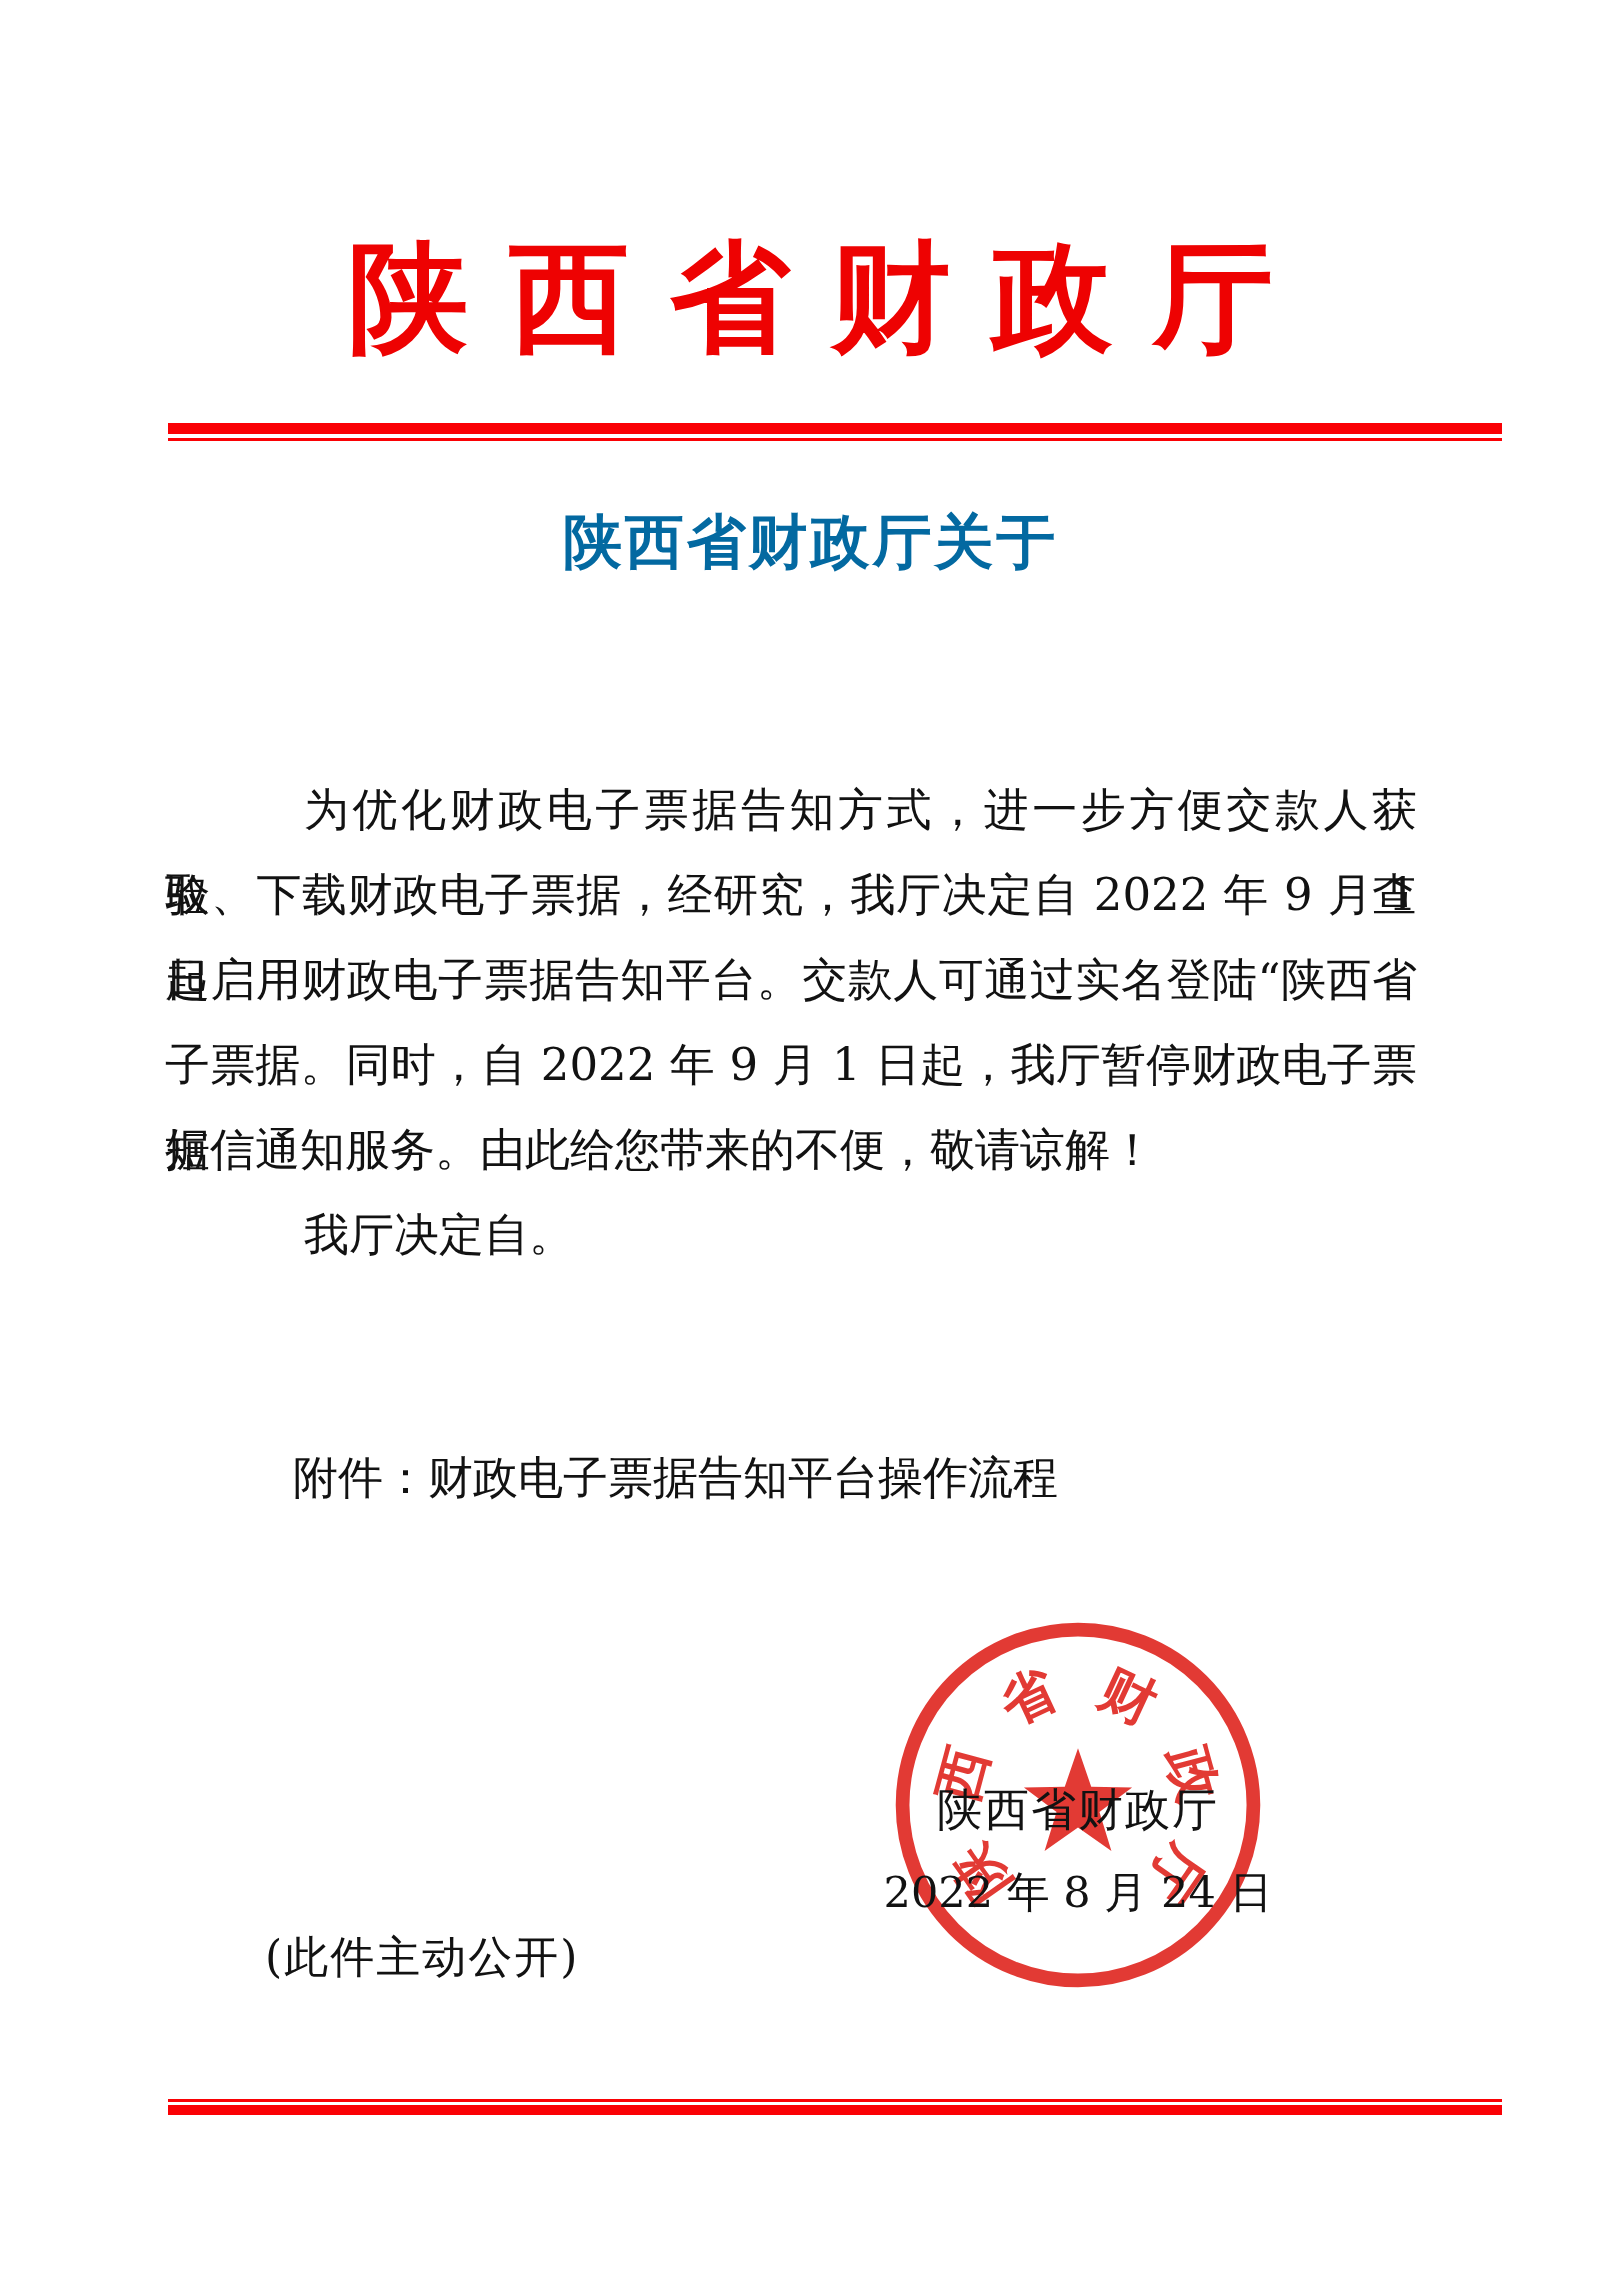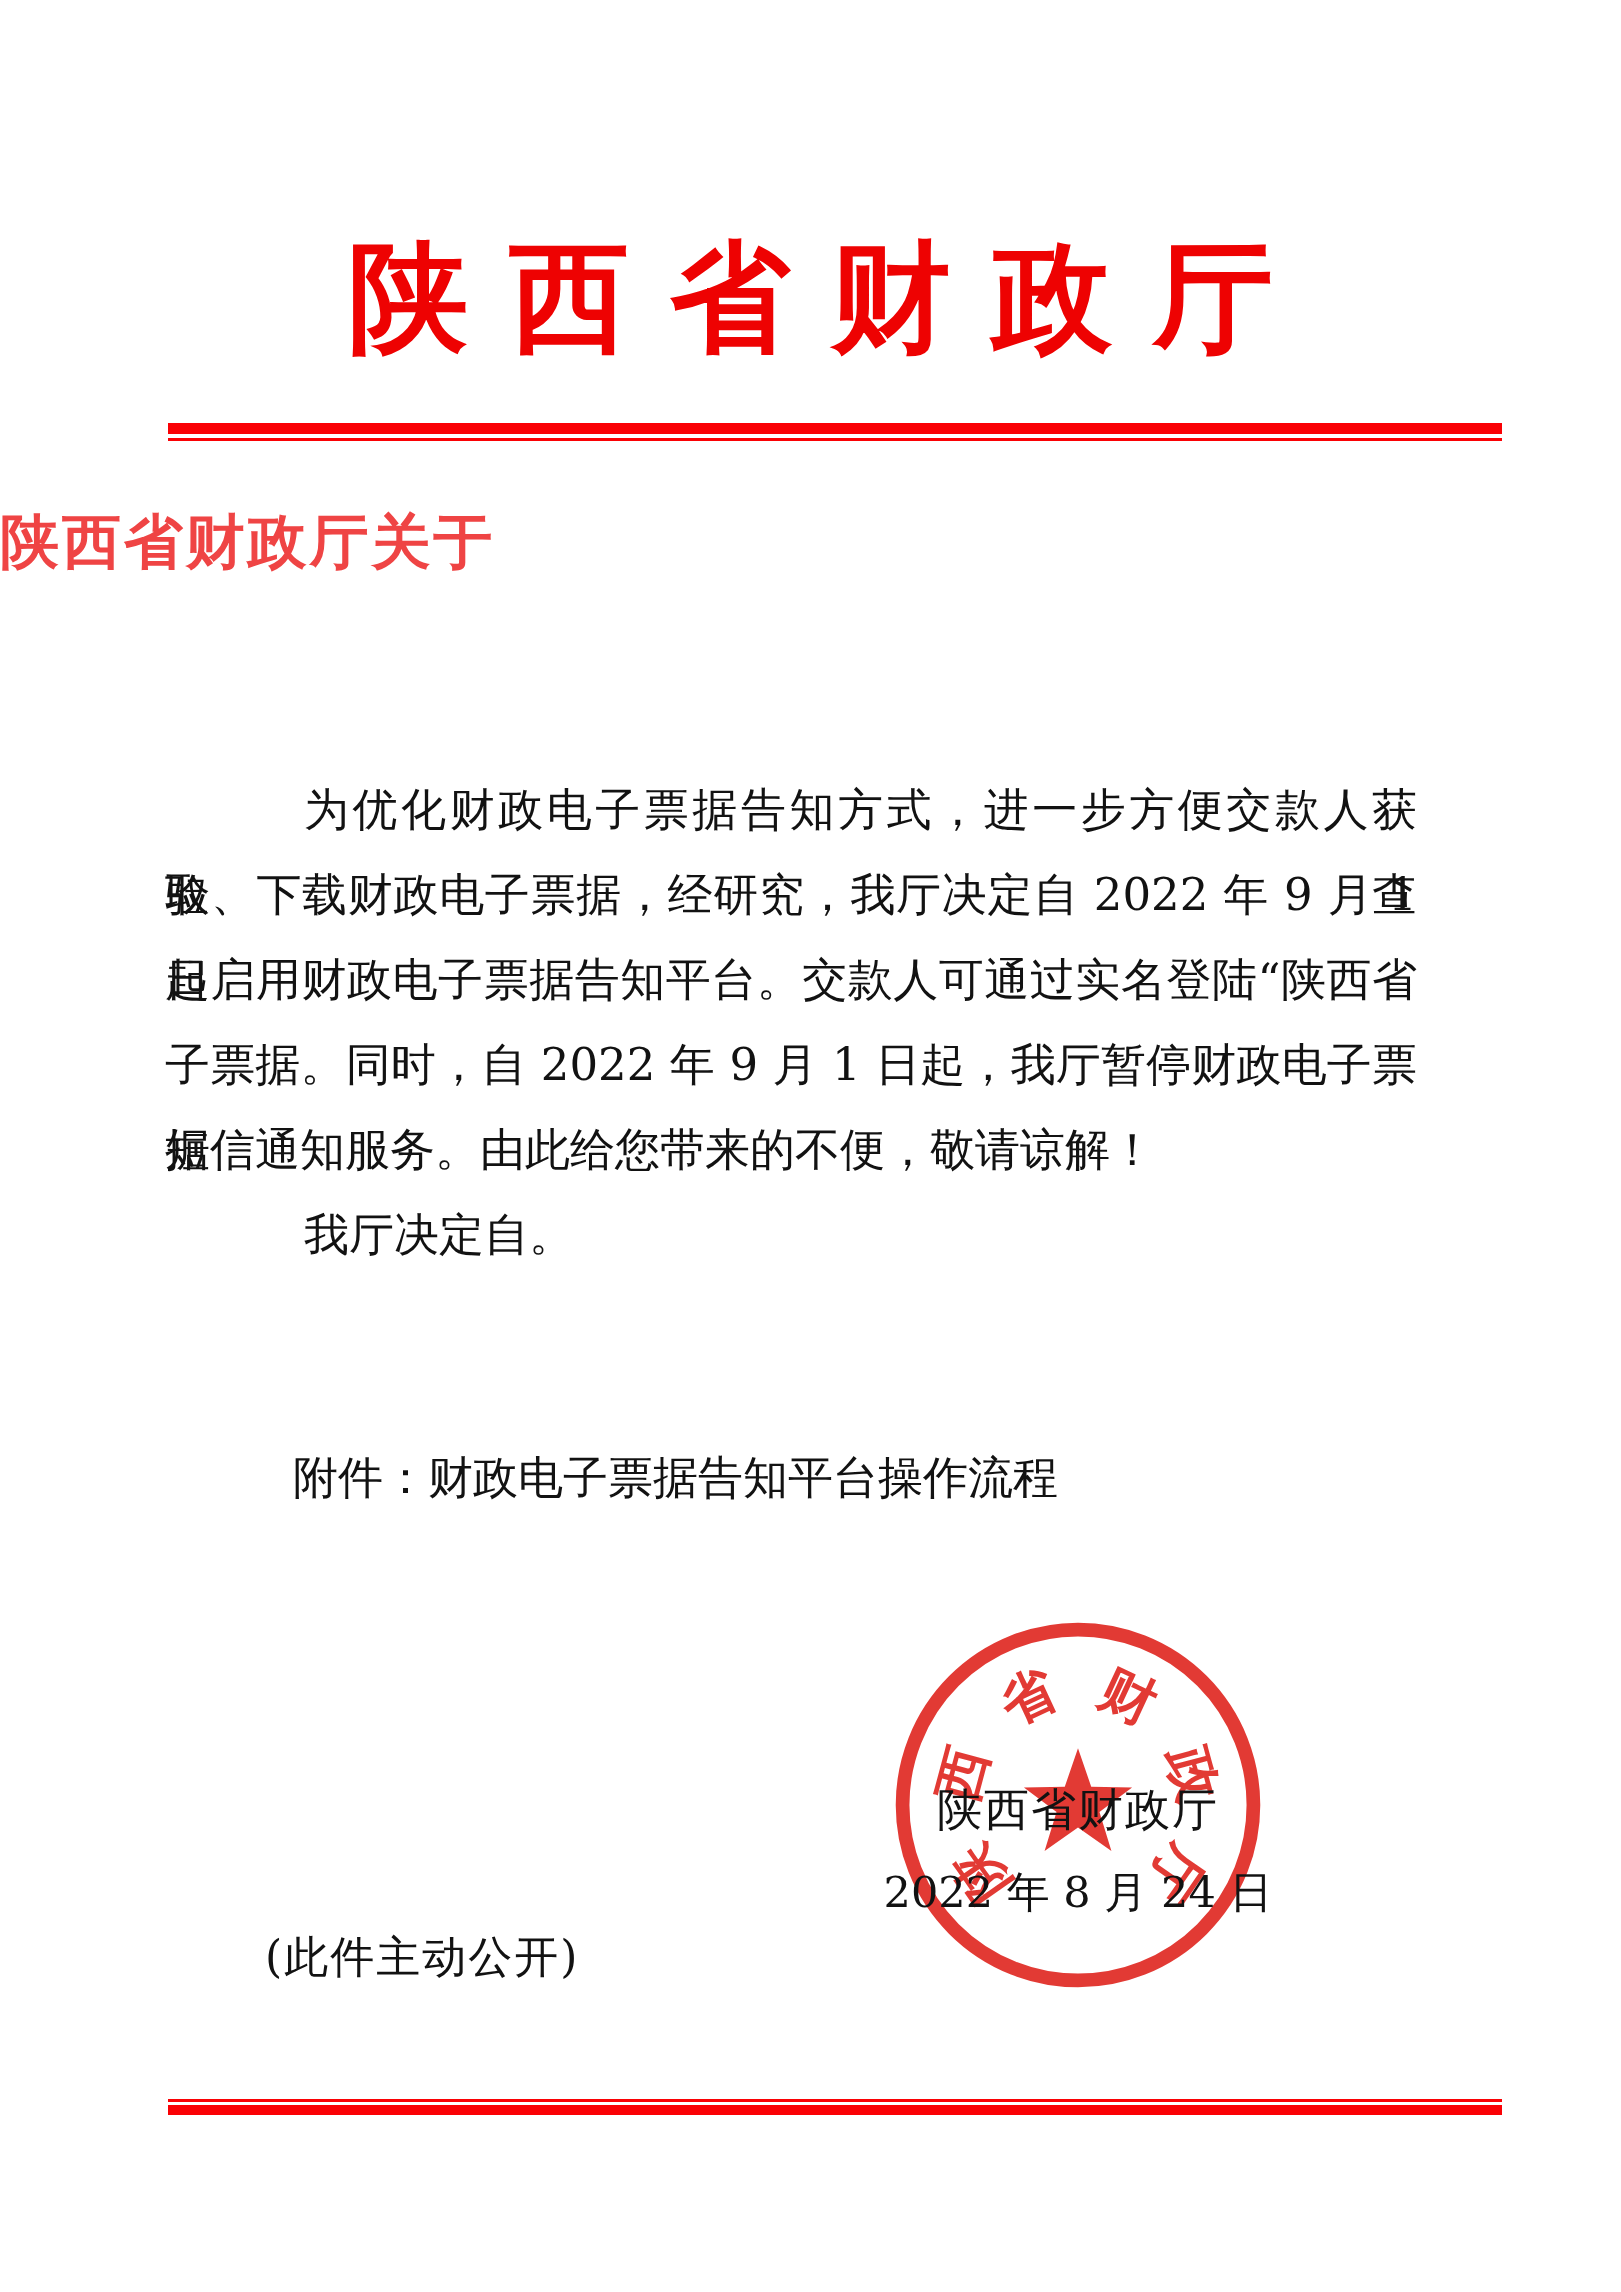--- a/index.html
+++ b/index.html
@@ -21,21 +21,21 @@
     white-space:nowrap;
   }
   .rule{position:absolute;left:168px;width:1334px;background:#fa0105;}
   .rule-top-thick{top:423px;height:10.8px;}
   .rule-top-thin{top:438px;height:2.9px;}
   .rule-bottom-thin{top:2099px;height:2.9px;}
   .rule-bottom-thick{top:2105px;height:9.8px;}
   
   .doc-title{
     position:absolute;top:500px;left:0;width:100%;
-    color:#ef4444;
+    text-align:center;color:#0369a1;
     font-size:59px;line-height:84px;font-weight:bold;
     letter-spacing:2.9px;
   }
   
   .body-block{
     position:absolute;top:767px;left:165px;width:1252px;
     color:#121212;font-size:45px;
   }
   .line{height:85px;line-height:85px;white-space:nowrap;}
   .indent{text-indent:139px;}

